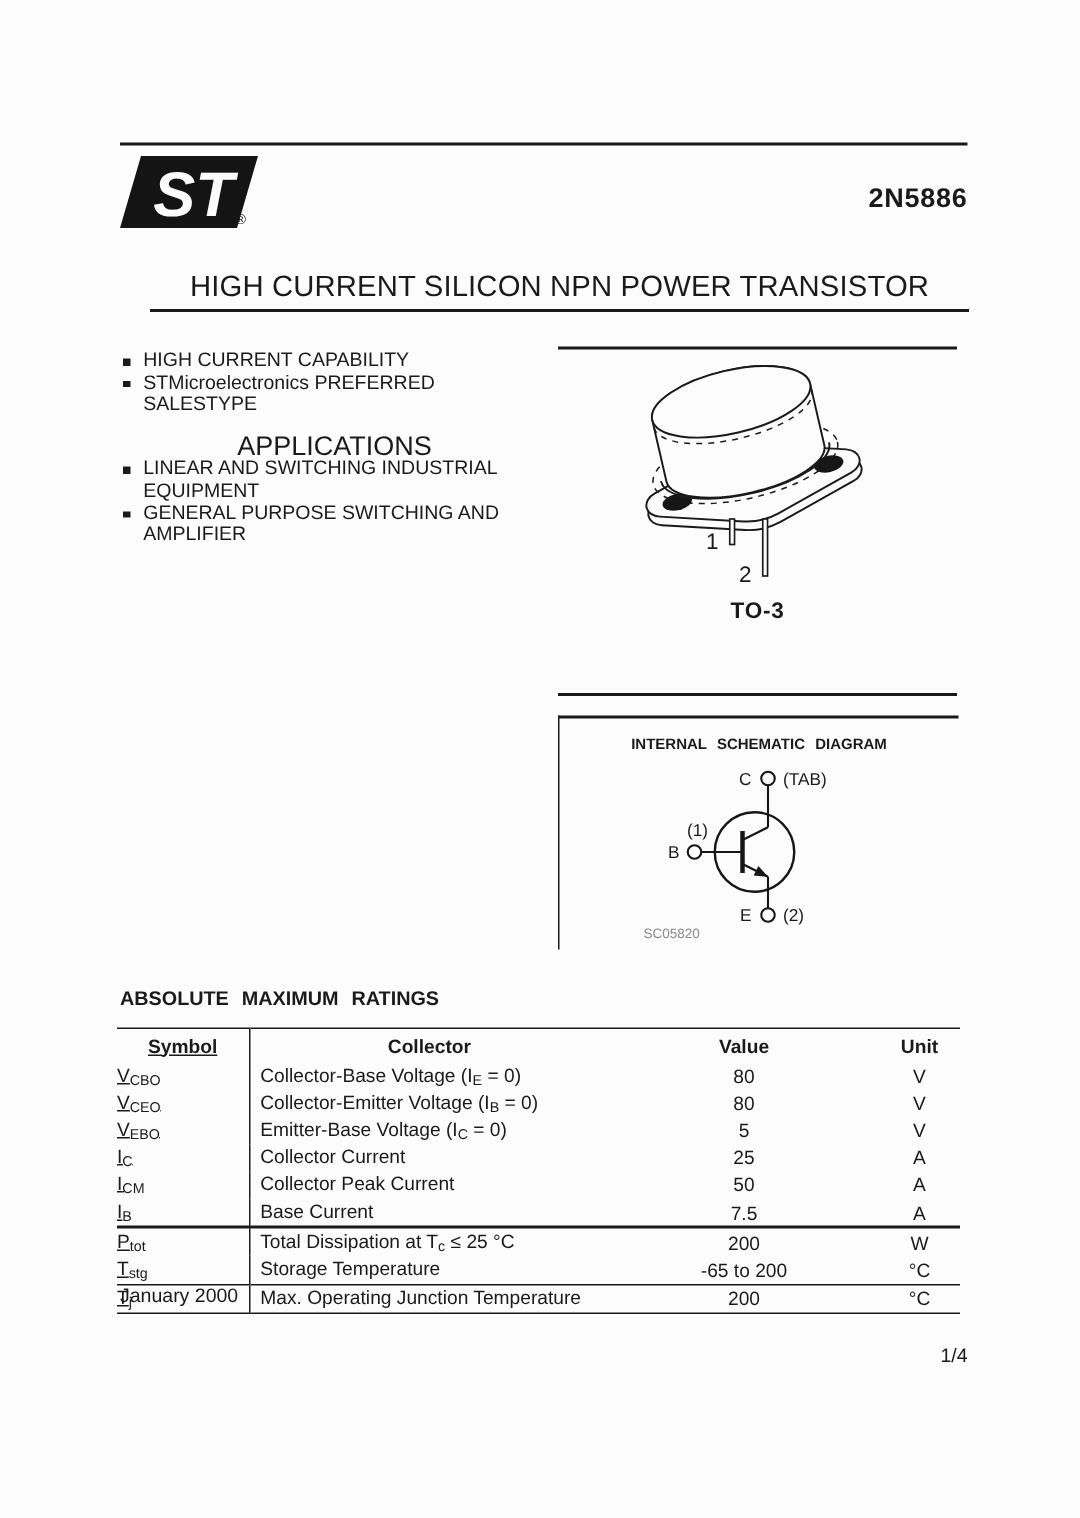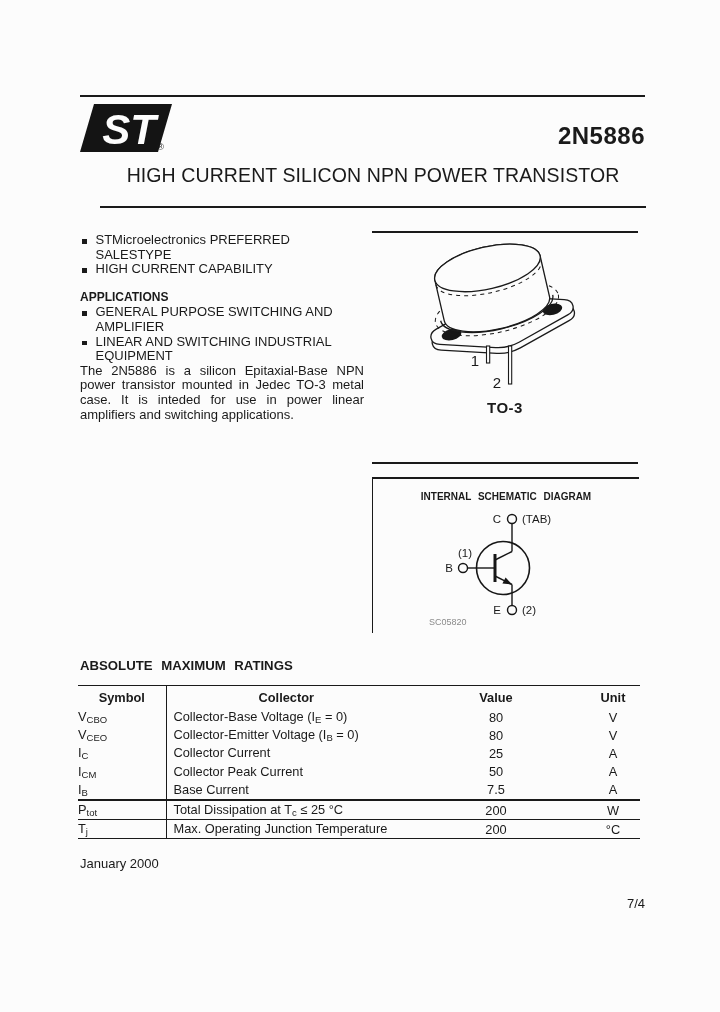--- a/index.html
+++ b/index.html
@@ -7,31 +7,31 @@
        font-family:"Liberation Sans",sans-serif;color:#1a1a1a;
        -webkit-font-smoothing:antialiased;}
   .page{position:relative;width:720px;height:992px;}
   .abs{position:absolute;}
 
   
   #rule-top{left:80px;top:95px;width:565px;height:2.4px;background:#1a1a1a;}
   #logo{left:80px;top:103px;}
   #reg{left:157px;top:141px;font-size:9.5px;}
   #partnum{left:400px;top:122px;width:245px;text-align:right;
-           font-size:24px;font-weight:bold;letter-spacing:0.5px;}
-  #title{left:100px;top:164px;width:546px;text-align:center;
+           font-size:18px;font-weight:bold;letter-spacing:0.5px;}
+  #title{left:100px;top:180px;width:546px;text-align:center;
          font-size:19.5px;letter-spacing:0.1px;white-space:nowrap;}
   #rule-title{left:100px;top:206px;width:546px;height:2.2px;background:#1a1a1a;}
 
   
   #col-left{left:80px;top:233px;width:286px;font-size:13px;line-height:14.6px;}
   .feat{display:flex;align-items:flex-start;}
   .bullet{flex:0 0 auto;width:4.5px;height:4.5px;background:#1a1a1a;margin:6px 9px 0 2px;}
   .feat-text{white-space:pre-line;}
-  .sec-head{font-weight:bold;font-size:12px;}
+  .sec-head{font-weight:normal;font-size:18px;text-align:center;}
   #apps-head{margin-top:13px;margin-bottom:1px;}
   #desc-head{margin-top:12px;margin-bottom:2px;}
   #desc-text{width:284px;text-align:justify;}
 
   
   #to3-box{left:372px;top:231px;width:266px;height:229px;
            border-top:2px solid #1a1a1a;border-bottom:2px solid #1a1a1a;}
   #to3-label{position:absolute;top:166px;left:0;width:100%;text-align:center;
              font-weight:bold;font-size:15px;letter-spacing:0.5px;}
   #schem-box{left:372px;top:477px;width:266px;height:154px;
@@ -40,21 +40,21 @@
                font-weight:bold;font-size:10px;word-spacing:4px;}
   #schem-svg{position:absolute;top:28px;left:0;}
 
   
   #amr-head{left:80px;top:658px;font-weight:bold;font-size:13.2px;word-spacing:5px;}
   #ratings{left:78px;top:685px;width:562px;border-collapse:collapse;
            table-layout:fixed;font-size:12.8px;}
   #ratings th{font-weight:bold;height:22px;vertical-align:middle;padding:0;}
   #ratings td{height:18.2px;vertical-align:middle;padding:0;}
   #ratings{border-top:1.3px solid #1a1a1a;border-bottom:1.3px solid #1a1a1a;}
-  .symcol{border-right:1.3px solid #1a1a1a;}
+  .symcol{border-right:1.3px solid #1a1a1a;text-decoration:underline;}
   .parcol{padding-left:7px !important;text-align:left;}
   .valcol,.unitcol{text-align:center;}
   tr.sep-thick{border-top:2.3px solid #1a1a1a;}
   tr.sep-thin{border-top:1.3px solid #1a1a1a;}
   .sb{font-size:9.5px;vertical-align:-2px;}
 
   
   #f-date{left:80px;top:856px;font-size:13px;text-align:right;}
   #f-page{left:400px;top:896px;width:245px;text-align:right;font-size:13px;}
 
@@ -73,41 +73,40 @@
   </svg>
   <div class="abs" id="reg">®</div>
 
   <div class="abs" id="partnum">2N5886</div>
   <div class="abs" id="title">HIGH CURRENT SILICON NPN POWER TRANSISTOR</div>
   <div class="abs" id="rule-title"></div>
 
   <div class="abs" id="col-left">
     <div class="feat">
       <span class="bullet"></span>
+      <span class="feat-text">HIGH CURRENT CAPABILITY</span>
+    </div>
+    <div class="feat">
+      <span class="bullet"></span>
       <span class="feat-text">STMicroelectronics PREFERRED
 SALESTYPE</span>
     </div>
-    <div class="feat">
-      <span class="bullet"></span>
-      <span class="feat-text">HIGH CURRENT CAPABILITY</span>
-    </div>
 
     <div class="sec-head" id="apps-head">APPLICATIONS</div>
+    <div class="feat">
+      <span class="bullet"></span>
+      <span class="feat-text">LINEAR AND SWITCHING INDUSTRIAL
+EQUIPMENT</span>
+    </div>
     <div class="feat">
       <span class="bullet"></span>
       <span class="feat-text">GENERAL PURPOSE SWITCHING AND
 AMPLIFIER</span>
     </div>
-    <div class="feat">
-      <span class="bullet"></span>
-      <span class="feat-text">LINEAR AND SWITCHING INDUSTRIAL
-EQUIPMENT</span>
-    </div>
-
-    <div id="desc-text">The 2N5886 is a silicon Epitaxial-Base NPN power transistor mounted in Jedec TO-3 metal case. It is inteded for use in power linear amplifiers and switching applications.</div>
+
   </div>
 
   <div class="abs" id="to3-box">
     <svg width="266" height="162" viewBox="0 0 266 162" style="position:absolute;top:5px;left:0;">
       <g stroke="#1a1a1a" fill="none" stroke-width="1.3">
         <g transform="translate(130,84) rotate(-13)">
 
           <g transform="scale(0.56,0.42)">
             <path transform="translate(0,14)" fill="#fcfcfc" vector-effect="non-scaling-stroke" d="M -130 0 A 20 20 0 0 1 -117.2 -18.7 L -21.5 -56 A 60 60 0 0 1 21.5 -56 L 117.2 -18.7 A 20 20 0 0 1 130 0 A 20 20 0 0 1 117.2 18.7 L 21.5 56 A 60 60 0 0 1 -21.5 56 L -117.2 18.7 A 20 20 0 0 1 -130 0 Z"></path>
             <path fill="#fcfcfc" vector-effect="non-scaling-stroke" d="M -130 0 A 20 20 0 0 1 -117.2 -18.7 L -21.5 -56 A 60 60 0 0 1 21.5 -56 L 117.2 -18.7 A 20 20 0 0 1 130 0 A 20 20 0 0 1 117.2 18.7 L 21.5 56 A 60 60 0 0 1 -21.5 56 L -117.2 18.7 A 20 20 0 0 1 -130 0 Z"></path>
@@ -185,20 +184,26 @@
         <td class="valcol">80</td>
         <td class="unitcol">V</td>
       </tr>
       <tr>
         <td class="symcol"><span>V</span><span class="sb">CEO</span></td>
         <td class="parcol"><span>Collector-Emitter Voltage (I</span><span class="sb">B</span><span> = 0)</span></td>
         <td class="valcol">80</td>
         <td class="unitcol">V</td>
       </tr>
       <tr>
+        <td class="symcol"><span>V</span><span class="sb">EBO</span></td>
+        <td class="parcol"><span>Emitter-Base Voltage (I</span><span class="sb">C</span><span> = 0)</span></td>
+        <td class="valcol">5</td>
+        <td class="unitcol">V</td>
+      </tr>
+      <tr>
         <td class="symcol"><span>I</span><span class="sb">C</span></td>
         <td class="parcol"><span>Collector Current</span><span class="sb"></span><span></span></td>
         <td class="valcol">25</td>
         <td class="unitcol">A</td>
       </tr>
       <tr>
         <td class="symcol"><span>I</span><span class="sb">CM</span></td>
         <td class="parcol"><span>Collector Peak Current</span><span class="sb"></span><span></span></td>
         <td class="valcol">50</td>
         <td class="unitcol">A</td>
@@ -208,25 +213,31 @@
         <td class="parcol"><span>Base Current</span><span class="sb"></span><span></span></td>
         <td class="valcol">7.5</td>
         <td class="unitcol">A</td>
       </tr>
       <tr class="sep-thick">
         <td class="symcol"><span>P</span><span class="sb">tot</span></td>
         <td class="parcol"><span>Total Dissipation at T</span><span class="sb">c</span><span> ≤ 25 °C</span></td>
         <td class="valcol">200</td>
         <td class="unitcol">W</td>
       </tr>
+      <tr>
+        <td class="symcol"><span>T</span><span class="sb">stg</span></td>
+        <td class="parcol"><span>Storage Temperature</span><span class="sb"></span><span></span></td>
+        <td class="valcol">-65 to 200</td>
+        <td class="unitcol">°C</td>
+      </tr>
       <tr class="sep-thin">
         <td class="symcol"><span>T</span><span class="sb">j</span></td>
         <td class="parcol"><span>Max. Operating Junction Temperature</span><span class="sb"></span><span></span></td>
         <td class="valcol">200</td>
         <td class="unitcol">°C</td>
       </tr>
     </tbody>
   </table>
 
   <div class="abs" id="f-date">January 2000</div>
-  <div class="abs" id="f-page">7/4</div>
+  <div class="abs" id="f-page">1/4</div>
 
 </div>
 
 </body></html>

